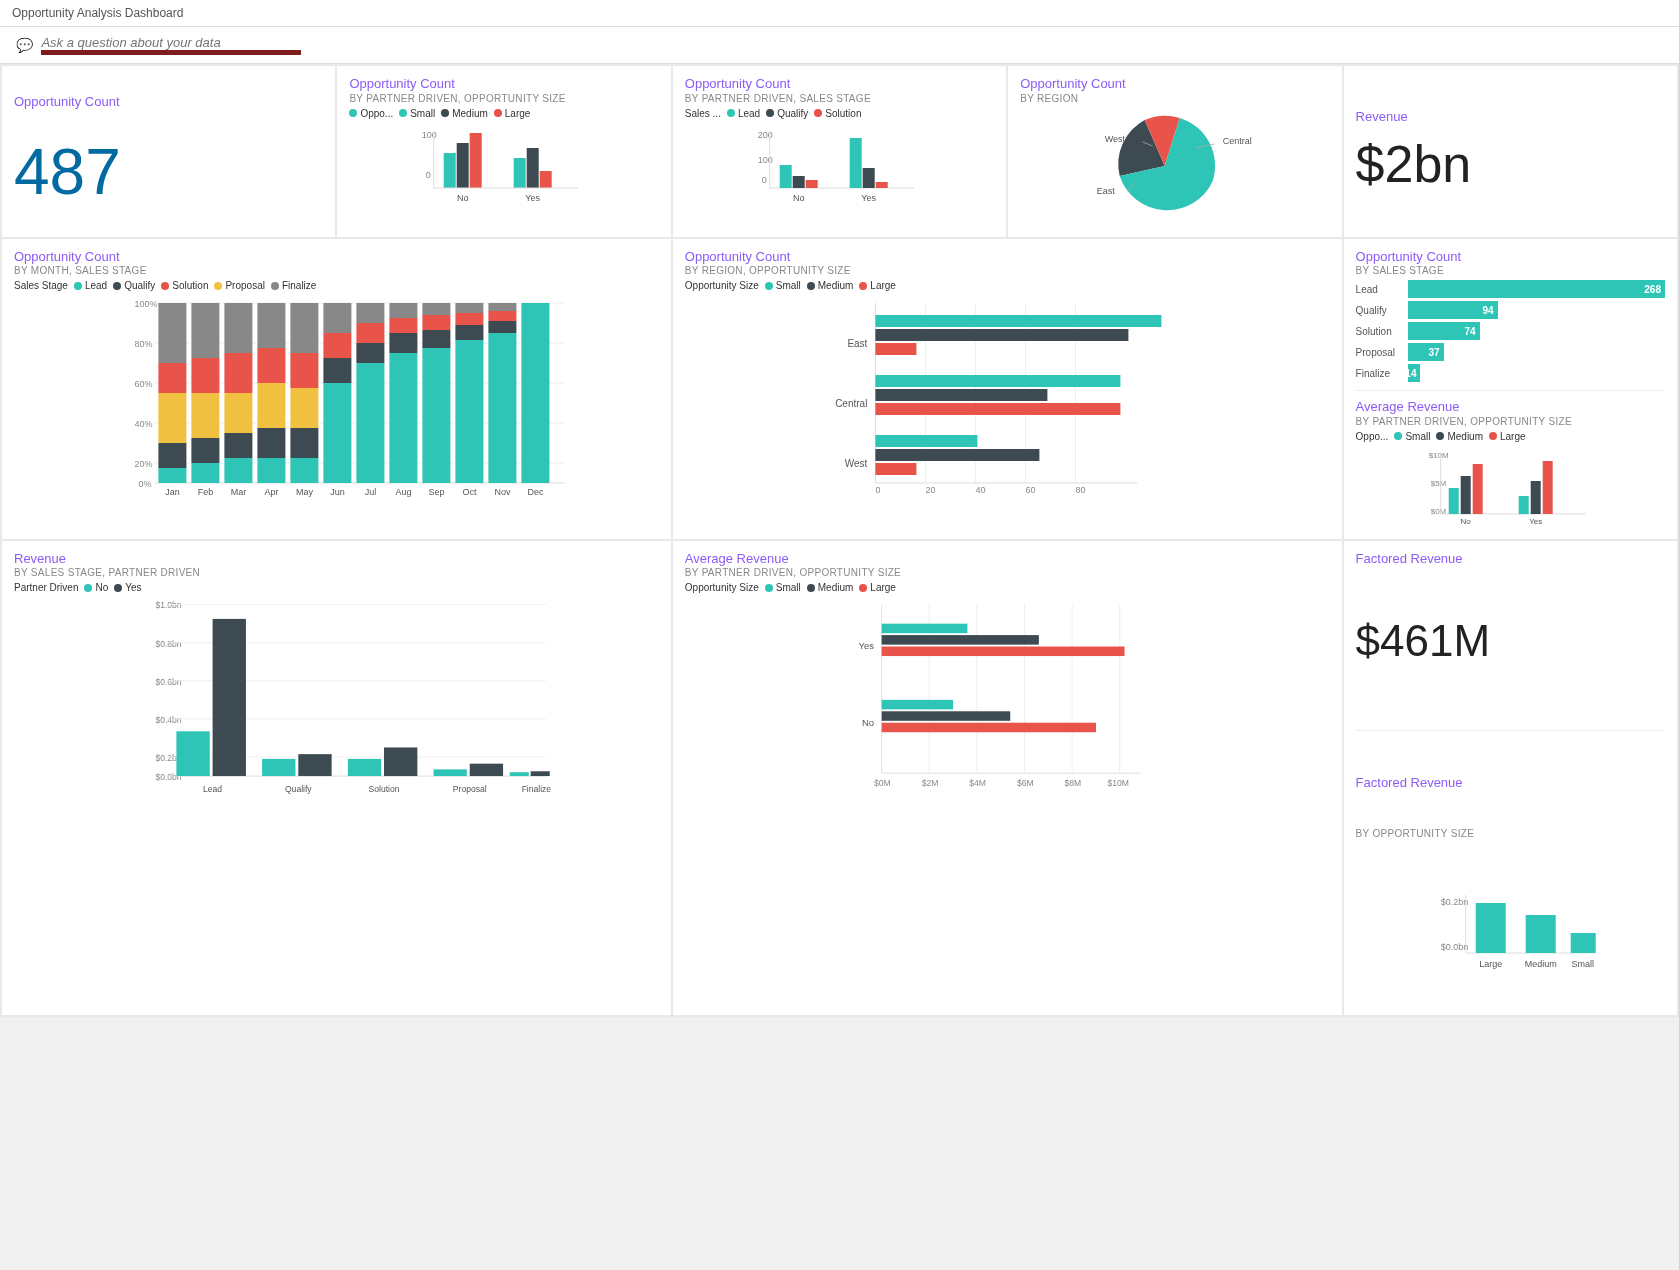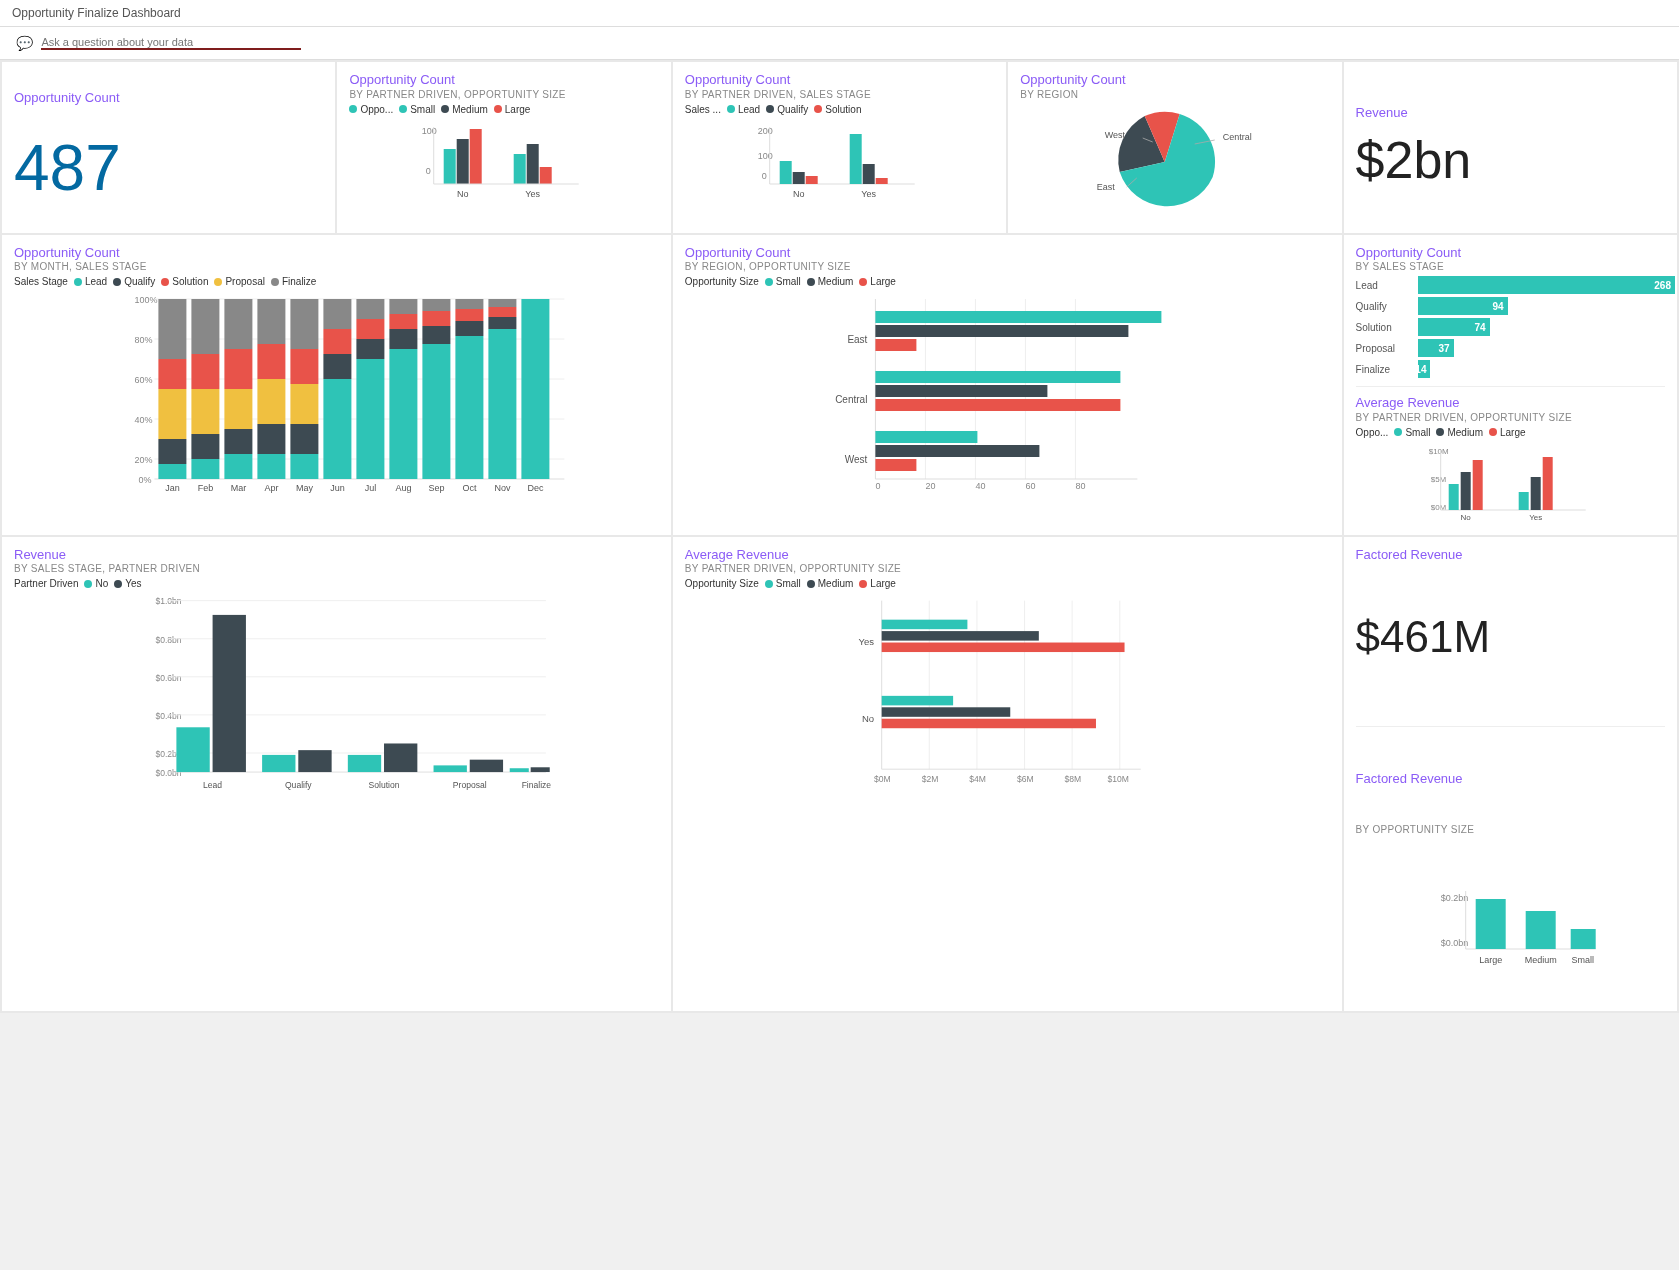--- a/index.html
+++ b/index.html
@@ -1,21 +1,21 @@
 <!DOCTYPE html>
 <html><head>
   <meta charset="utf-8">
   <style>
     * { box-sizing: border-box; margin: 0; padding: 0; }
     body { font-family: 'Segoe UI', Arial, sans-serif; background: #f0f0f0; font-size: 12px; color: #333; }
     
     .app-header { background: #fff; padding: 6px 12px; border-bottom: 1px solid #ddd; font-size: 12px; color: #555; }
     
     .qa-bar { background: #fff; padding: 8px 16px; border-bottom: 1px solid #ddd; display: flex; align-items: center; gap: 8px; }
-    .qa-bar input { border: none; border-bottom: 2px solid #7f1d1d; outline: none; font-size: 11px; width: 260px; color: #555; }
+    .qa-bar input { border: none; border-bottom: 5px solid #7f1d1d; outline: none; font-size: 13px; width: 260px; color: #555; font-style: italic; }
     .qa-icon { color: #555; font-size: 14px; }
     
     .dashboard { display: grid; grid-template-columns: 1fr 1fr 1fr 1fr 1fr; grid-template-rows: auto auto auto; gap: 0; background: #e8e8e8; gap: 2px; padding: 2px; }
     
     .card { background: #fff; padding: 10px 12px; overflow: hidden; }
     
     .card-title { font-weight: 400; font-size: 13px; color: #8b5cf6; line-height: 1.2; }
     .card-subtitle { font-size: 10px; color: #888; text-transform: uppercase; letter-spacing: 0.3px; margin-top: 1px; }
     
     
@@ -48,30 +48,30 @@
     .coral { background: #e8534a; }
     .yellow { background: #f0c040; }
     .gray { background: #888; }
     
     svg { overflow: visible; }
     
     .sales-stage-bars { margin-top: 4px; }
     .ss-row { display: flex; align-items: center; margin-bottom: 3px; font-size: 10px; }
     .ss-label { width: 52px; color: #555; flex-shrink: 0; }
     .ss-bar-wrap { flex: 1; position: relative; height: 18px; }
-    .ss-bar { height: 100%; display: flex; align-items: center; justify-content: flex-end; padding-right: 4px; margin-left: 10px; }
+    .ss-bar { height: 100%; display: flex; align-items: center; justify-content: flex-end; padding-right: 4px; }
     .ss-val { color: #fff; font-size: 10px; font-weight: 600; }
     .factored-big { font-size: 44px; font-weight: 300; color: #222; margin-top: 14px; margin-bottom: 20px; }
     .divider { border-top: 1px solid #eee; margin: 8px 0; }
   </style>
 </head>
 <body>
 
 <div class="app-header">
-  <span>Opportunity Finalize Dashboard</span>
+  <span>Opportunity Analysis Dashboard</span>
 </div>
 
 <div class="qa-bar">
   <span class="qa-icon">💬</span>
   <input type="text" placeholder="Ask a question about your data" style="">
 </div>
 
 <div class="dashboard">
 
   <div class="card card-opp-count">

